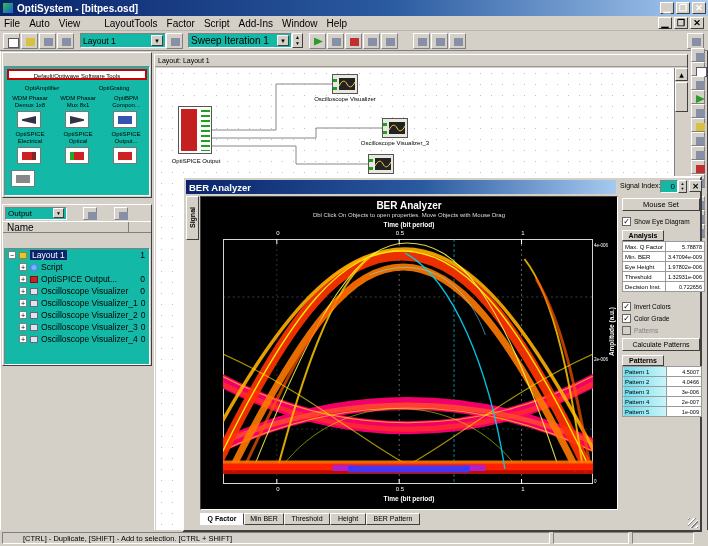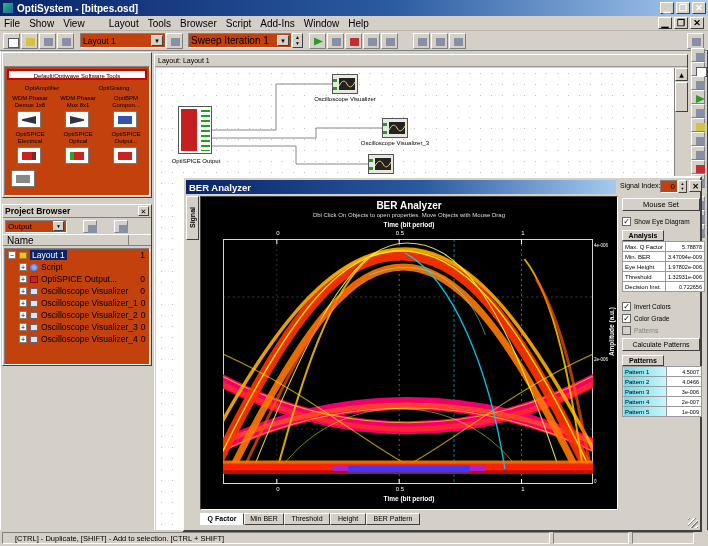--- a/index.html
+++ b/index.html
@@ -4,21 +4,21 @@
 <style>
   html,body{margin:0;padding:0}
   *{box-sizing:border-box}
   #root{position:relative;width:708px;height:546px;background:#d4d0c8;overflow:hidden;
         font-family:"Liberation Sans",sans-serif;font-size:10px;color:#000;
         box-shadow:inset 1px 1px 0 #fff, inset -1px -1px 0 #404040;user-select:none}
   .abs{position:absolute}
   .flex{display:flex;align-items:center}
   .titlebar{background:linear-gradient(90deg,#0a246a 0%,#2a5aa0 55%,#a6caf0 100%);color:#fff;font-weight:bold}
   .raised{background:#d4d0c8;border:1px solid;border-color:#fff #404040 #404040 #fff}
-  .sunken{background:#c2410c;border:1px solid;border-color:#808080 #fff #fff #808080}
+  .sunken{background:#14b8a6;border:1px solid;border-color:#808080 #fff #fff #808080}
   .sunkeng{background:#d4d0c8;border:1px solid;border-color:#808080 #fff #fff #808080}
   .btn{background:#d4d0c8;border:1px solid;border-color:#fff #404040 #404040 #fff;text-align:center;cursor:default}
   .winbtn{width:14px;height:12px;font:bold 9px/10px "Liberation Sans",sans-serif;margin-left:2px}
   .tbtn{width:17px;height:16px;position:relative;background:#d4d0c8;border:1px solid;border-color:#fff #808080 #808080 #fff;margin-right:1px}
   .tbtn::after{content:"";position:absolute;left:4px;top:4px;width:9px;height:8px;background:#8890a8}
   .tb-doc::after{background:#fff;border:1px solid #556}
   .tb-green::after{background:#2d9a2d;clip-path:polygon(0 0,100% 50%,0 100%)}
   .tb-red::after{background:#c03030}
   .tb-yel::after{background:#d8c040}
   .vtext{writing-mode:vertical-rl;transform:rotate(180deg)}
@@ -50,25 +50,25 @@
     <span style="margin-left:15px;font-size:10px">OptiSystem - [bitpes.osd]</span>
     <span class="flex" style="margin-left:auto">
       <span class="btn winbtn">▁</span>
       <span class="btn winbtn">❐</span>
       <span class="btn winbtn">✕</span>
     </span>
   </div>
 
   <div class="abs flex" style="left:0;top:16px;width:708px;height:15px;padding:0 4px;background:#d4d0c8;border-bottom:1px solid #b8b4ac">
     <span style="margin-right:9px">File</span>
-    <span style="margin-right:9px">Show</span>
+    <span style="margin-right:9px">Auto</span>
     <span style="margin-right:24px">View</span>
-    <span style="margin-right:9px">Layout</span>
+    <span style="">Layout</span>
     <span style="margin-right:9px">Tools</span>
-    <span style="margin-right:9px">Browser</span>
+    <span style="margin-right:9px">Factor</span>
     <span style="margin-right:9px">Script</span>
     <span style="margin-right:9px">Add-Ins</span>
     <span style="margin-right:9px">Window</span>
     <span>Help</span>
     <span class="flex" style="margin-left:auto">
       <span class="btn winbtn">▁</span>
       <span class="btn winbtn">❐</span>
       <span class="btn winbtn">✕</span>
     </span>
   </div>
@@ -151,24 +151,20 @@
 
       <div class="abs" style="left:6px;top:102px">
           <div class="libicon">
             <span style="background:#888"></span>
           </div>
         </div>
     </div>
   </div>
 
   <div class="abs raised" style="left:2px;top:204px;width:150px;height:162px">
-    <div class="flex" style="height:13px;background:#d4d0c8;border-bottom:1px solid #808080;padding:0 2px">
-      <span style="font:bold 8.5px 'Liberation Sans',sans-serif">Project Browser</span>
-      <span class="btn" style="margin-left:auto;width:11px;height:10px;font-size:7px;line-height:9px">✕</span>
-    </div>
     <div class="flex" style="height:16px;padding:1px 2px;gap:16px">
       <span class="sunken flex" style="width:62px;height:13px;padding:0 2px">
         <span style="font-size:8px;flex:1">Output</span>
         <span class="btn" style="width:11px;height:10px;font-size:5px;line-height:9px">▼</span>
       </span>
       <span class="tbtn" style="width:14px;height:13px"></span>
       <span class="tbtn" style="width:14px;height:13px"></span>
     </div>
     <div class="flex" style="height:12px;border-top:1px solid #fff;border-bottom:1px solid #808080;background:#d4d0c8">
       <span class="flex" style="width:126px;height:100%;border-right:1px solid #808080;padding-left:4px;font-size:10px">Name</span>
@@ -453,20 +449,20 @@
       <tr>
             <td class="n">Pattern 5</td>
             <td class="v">1e-009</td>
           </tr>
     </tbody>
       </table>
     <div class="abs" style="right:2px;bottom:2px;width:10px;height:10px;background:repeating-linear-gradient(135deg,#fff 0 1px,#808080 1px 2px,transparent 2px 4px)"></div>
   </div>
 
   <div class="abs" style="left:0;top:530px;width:708px;height:16px;background:#d4d0c8;z-index:20">
-    <div class="abs sunkeng flex" style="left:2px;top:2px;width:548px;height:12px;padding:0 12px">
+    <div class="abs sunkeng flex" style="left:2px;top:2px;width:548px;height:12px;padding:0 20px">
       <span style="font-size:7.5px;white-space:nowrap;overflow:hidden">[CTRL] - Duplicate, [SHIFT] - Add to selection. [CTRL + SHIFT]</span>
     </div>
     <div class="abs sunkeng" style="left:553px;top:2px;width:76px;height:12px"></div>
     <div class="abs sunkeng" style="left:632px;top:2px;width:62px;height:12px"></div>
   </div>
 
 </div>
 
 </body></html>

